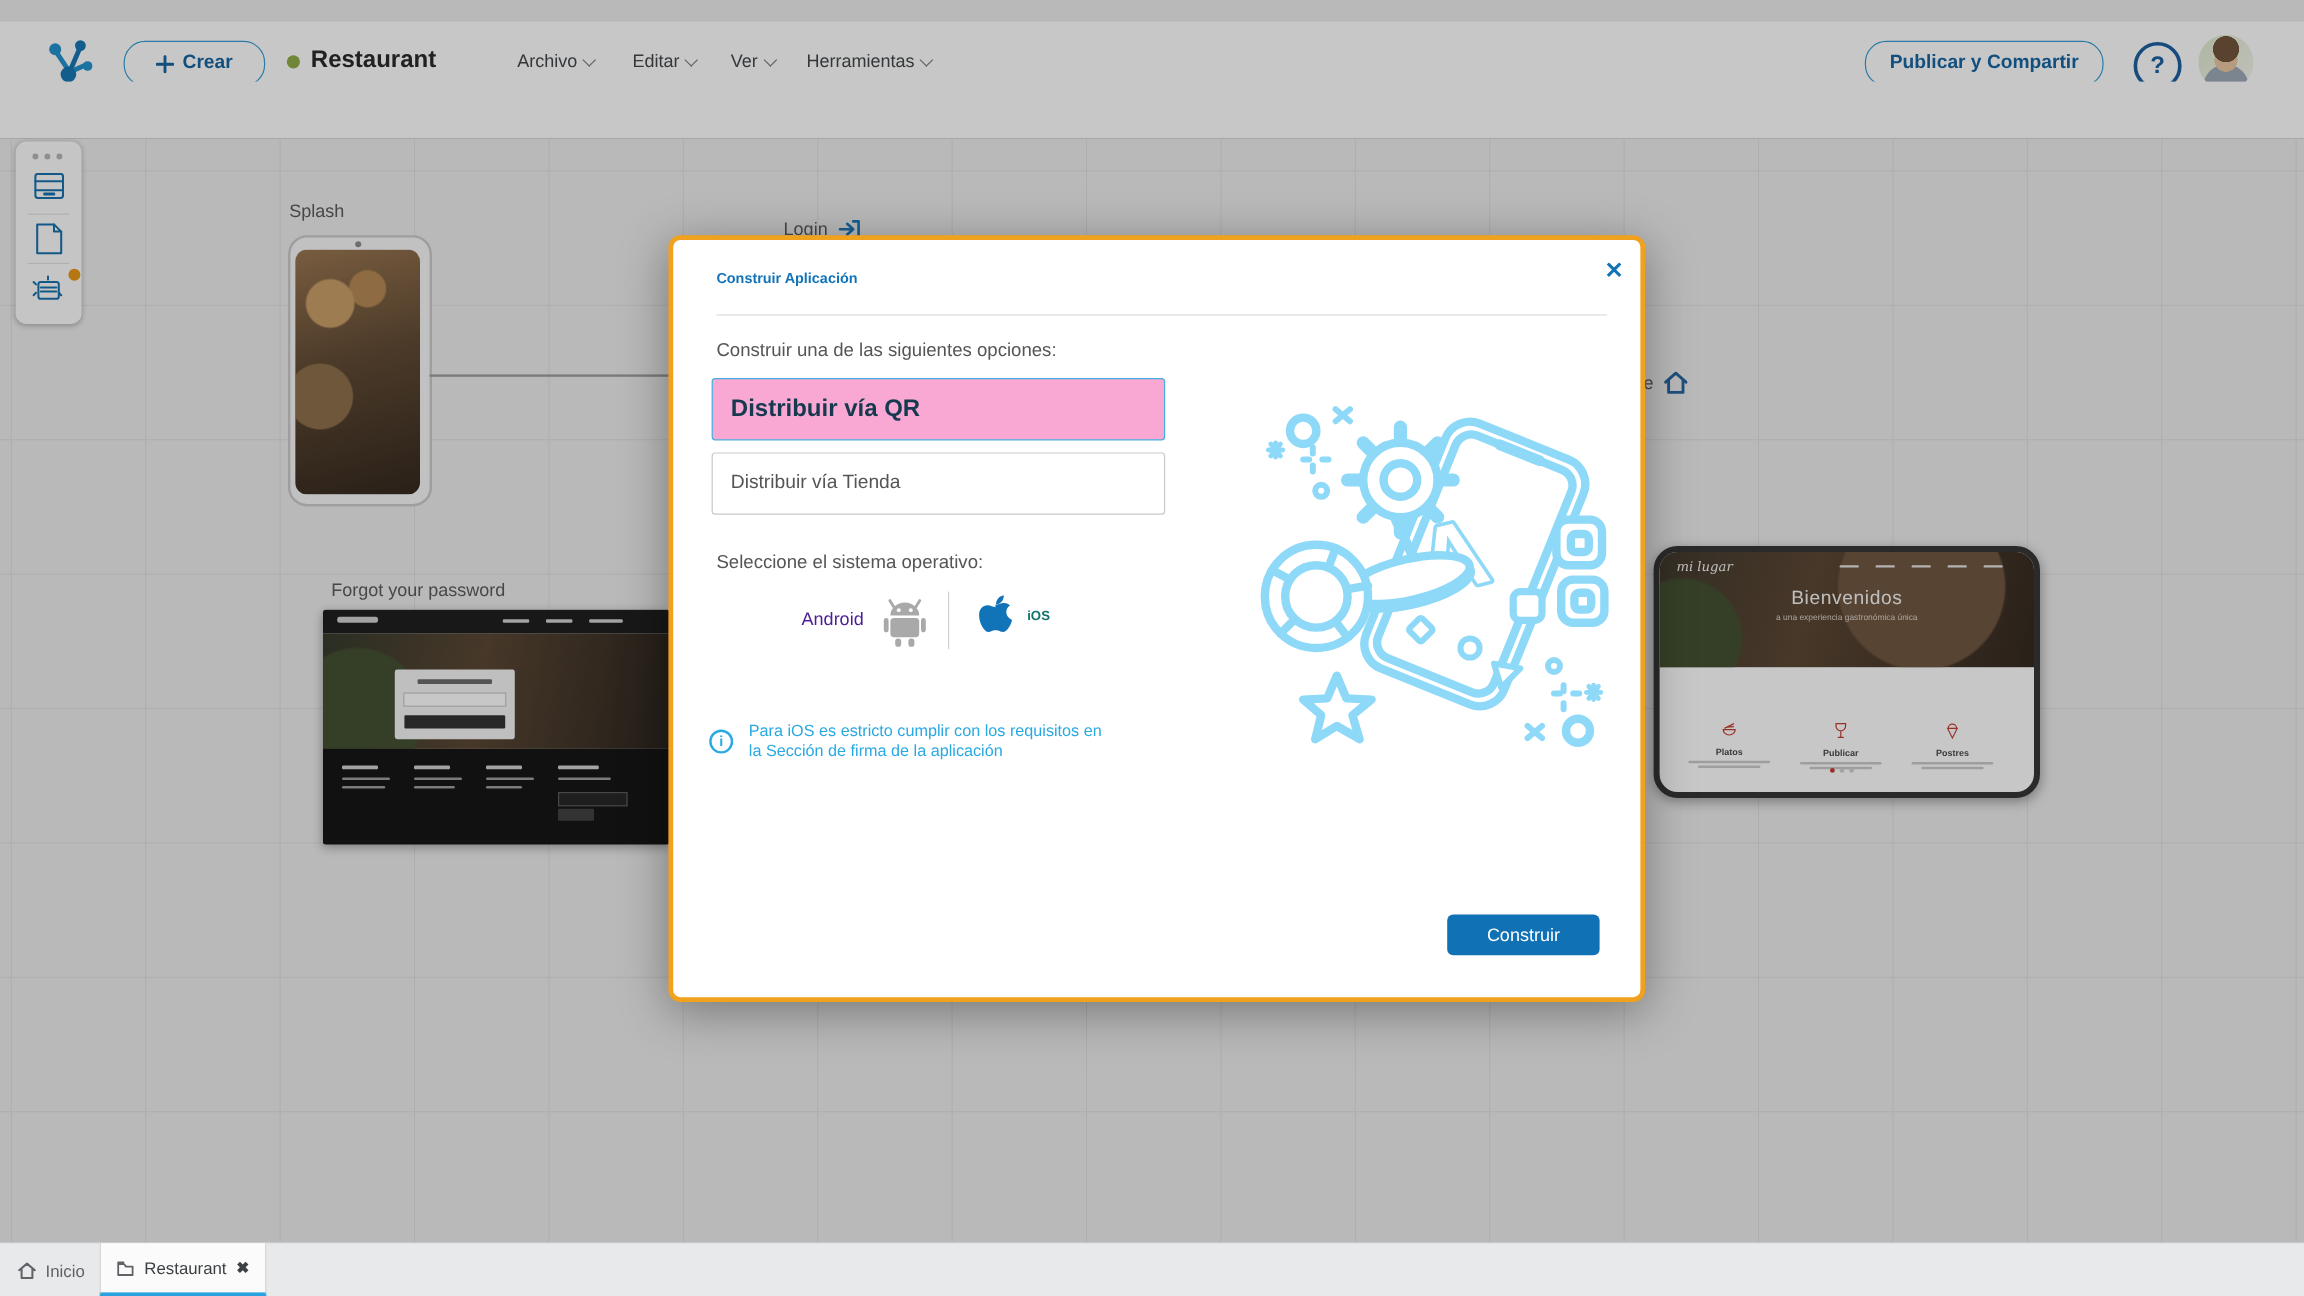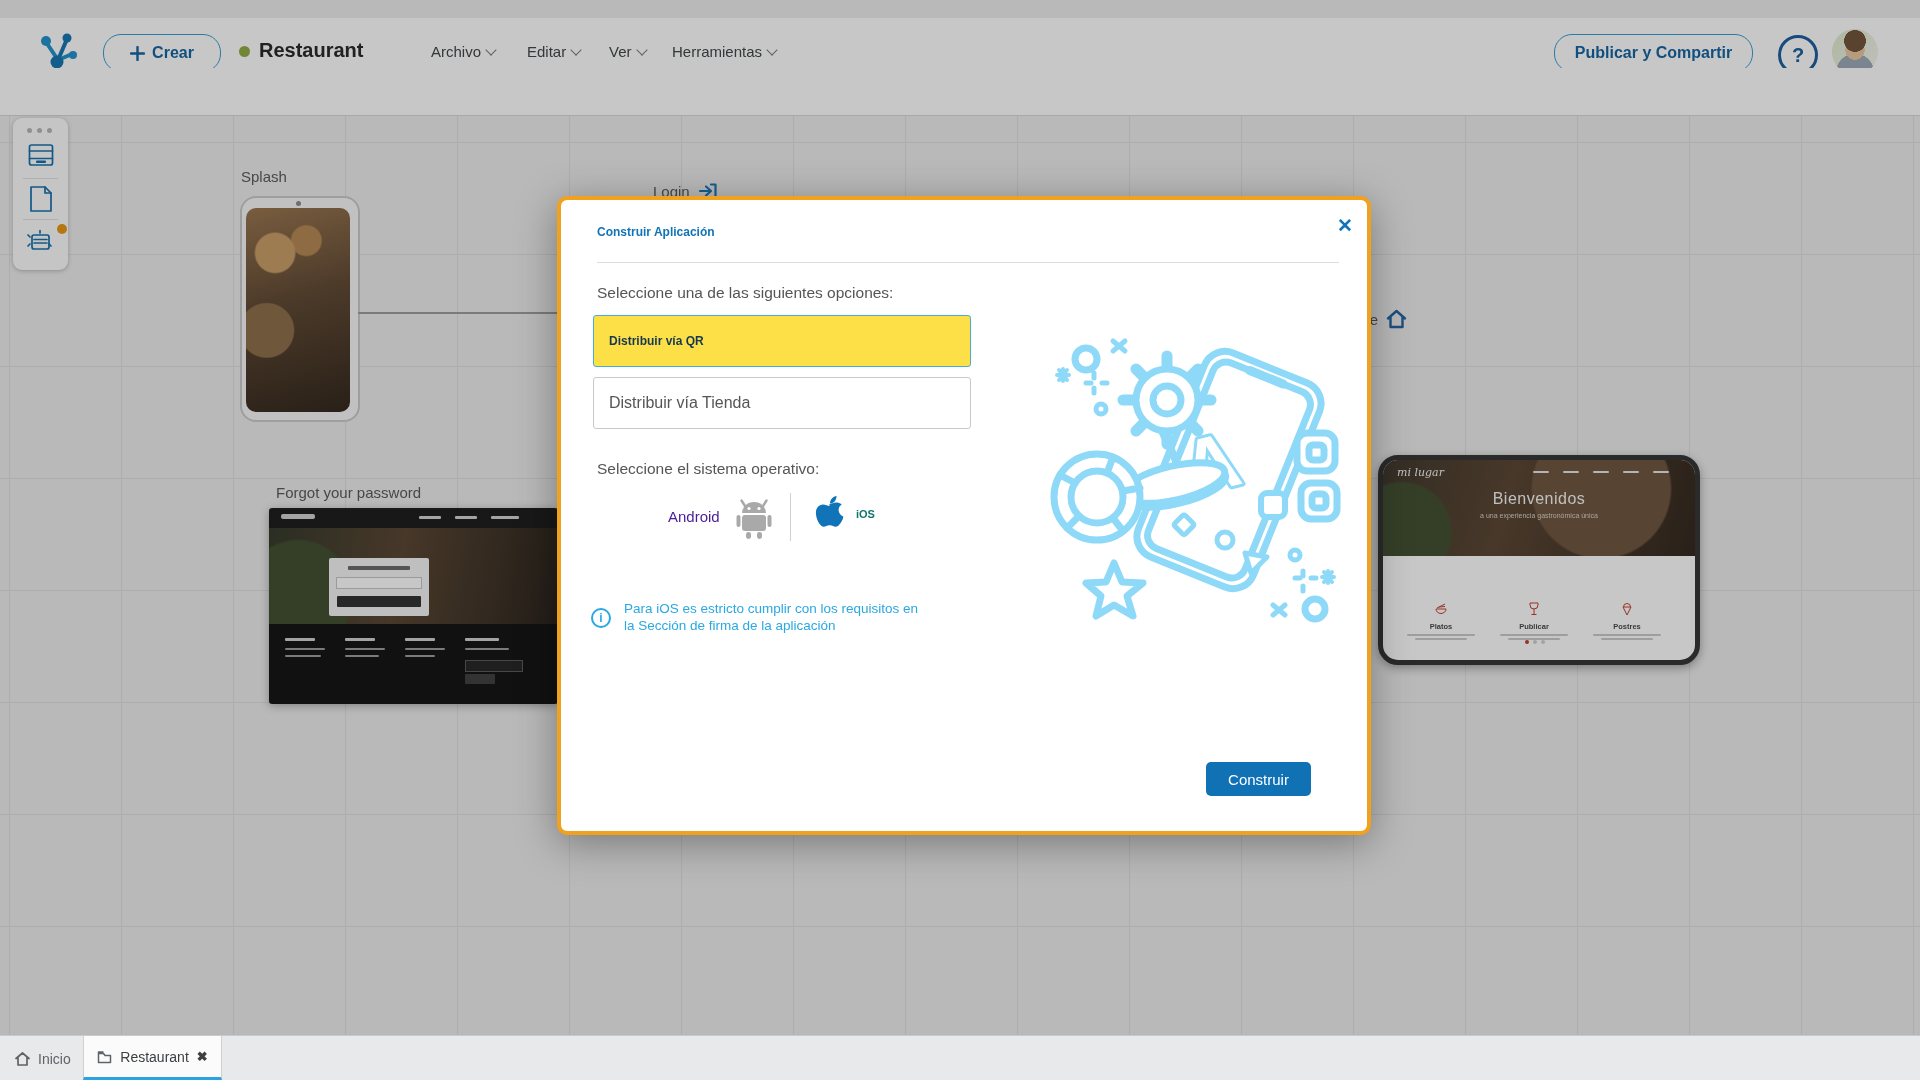--- a/index.html
+++ b/index.html
@@ -90,30 +90,30 @@
   #dim{left:0;top:0;width:1920px;height:1035px;background:rgba(30,30,30,.25);z-index:50;}
 
   
   #modal{left:557px;top:196px;width:814px;height:639px;background:#ffffff;border:4px solid #f0a11d;border-radius:10px;
          box-shadow:0 8px 40px rgba(0,0,0,.35);z-index:100;box-sizing:border-box;}
   .m-title{left:36px;top:25px;font-size:12px;font-weight:bold;color:#1274b8;}
   .m-close{left:776px;top:14px;font-size:19px;font-weight:bold;color:#1274b8;cursor:pointer;}
   .m-div{left:36px;top:62px;width:742px;height:1px;background:#dcdcdc;}
   .m-sel{left:36px;top:84px;font-size:15.5px;color:#555;}
   .opt{left:32px;width:378px;height:52px;border-radius:3px;display:flex;align-items:center;padding-left:15px;box-sizing:border-box;cursor:pointer;}
-  .opt-qr{top:115px;background:#fde047;border:1px solid #44aede;font-weight:bold;color:#16394f;font-size:12px;}
+  .opt-qr{top:115px;background:#f9a8d4;border:1px solid #44aede;font-weight:bold;color:#16394f;font-size:20px;}
   .opt-store{top:177px;background:#fff;border:1px solid #c9c9c9;color:#555;font-size:16px;}
   .m-os{left:36px;top:260px;font-size:15.5px;color:#555;}
   .os-android-lbl{left:107px;top:308px;font-size:15px;color:#4c1d95;}
   .os-sep{left:229px;top:293px;width:1px;height:48px;background:#d0d0d0;}
   .os-ios-lbl{left:295px;top:308px;font-size:11px;color:#0f766e;font-weight:bold;}
   .m-note-icn{left:30px;top:408px;width:20px;height:20px;border:2px solid #29a9e1;border-radius:50%;color:#29a9e1;
       display:flex;align-items:center;justify-content:center;font-size:12px;font-weight:bold;box-sizing:border-box;}
   .m-note{left:63px;top:400px;font-size:13.5px;color:#29a9e1;line-height:17px;}
-  .build-btn{left:645px;top:562px;width:105px;height:34px;background:#1071b5;border:none;border-radius:5px;color:#fff;font-size:15px;
+  .build-btn{left:645px;top:562px;width:127px;height:34px;background:#1071b5;border:none;border-radius:5px;color:#fff;font-size:15px;
       font-family:"Liberation Sans",sans-serif;cursor:pointer;}
 
   
   #tabbar{left:0;top:1035px;width:1920px;height:45px;background:#e7e9eb;border-top:1px solid #c8cacc;z-index:60;}
   .tab-inicio{left:14px;top:0;height:45px;display:flex;align-items:center;gap:7px;color:#5f6368;font-size:14px;cursor:pointer;}
   .tab-active{left:83px;top:0;width:139px;height:44px;background:#fbfbfb;border-left:1px solid #d0d0d0;border-right:1px solid #d0d0d0;
       border-bottom:3px solid #2aa3e0;display:flex;align-items:center;justify-content:center;gap:8px;box-sizing:border-box;
       color:#3c4043;font-size:14px;cursor:pointer;}
   .tab-close{color:#3c4043;font-weight:bold;font-size:13px;cursor:pointer;}
 </style>
@@ -405,21 +405,21 @@
     </div>
   </div>
 
   <div id="dim" class="abs"></div>
 
   <div id="modal" class="abs">
     <div class="abs m-title">Construir Aplicación</div>
     <div class="abs m-close">✕</div>
     <div class="abs m-div"></div>
 
-    <div class="abs m-sel">Seleccione una de las siguientes opciones:</div>
+    <div class="abs m-sel">Construir una de las siguientes opciones:</div>
     <div class="abs opt opt-qr">
       <span>Distribuir vía QR</span>
     </div>
     <div class="abs opt opt-store">
       <span>Distribuir vía Tienda</span>
     </div>
 
     <div class="abs m-os">Seleccione el sistema operativo:</div>
     <span class="abs os-android-lbl">Android</span>
     <div class="abs" style="left:172px;top:294px">

